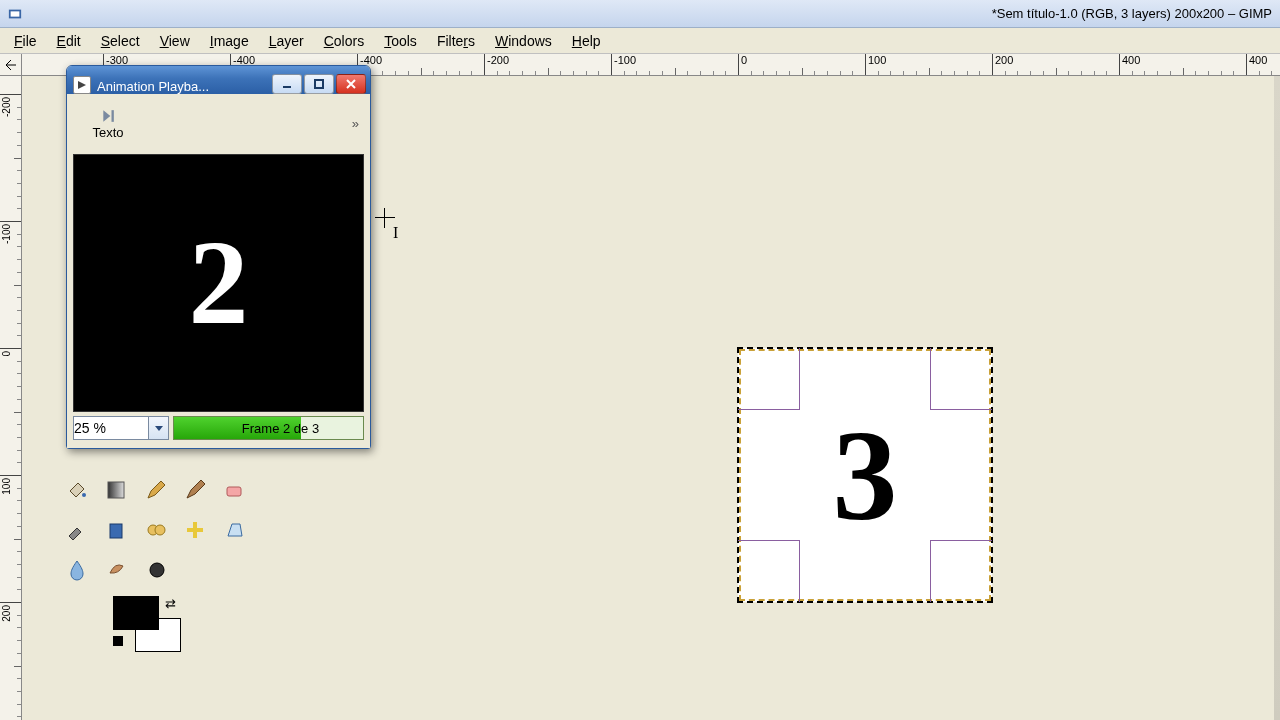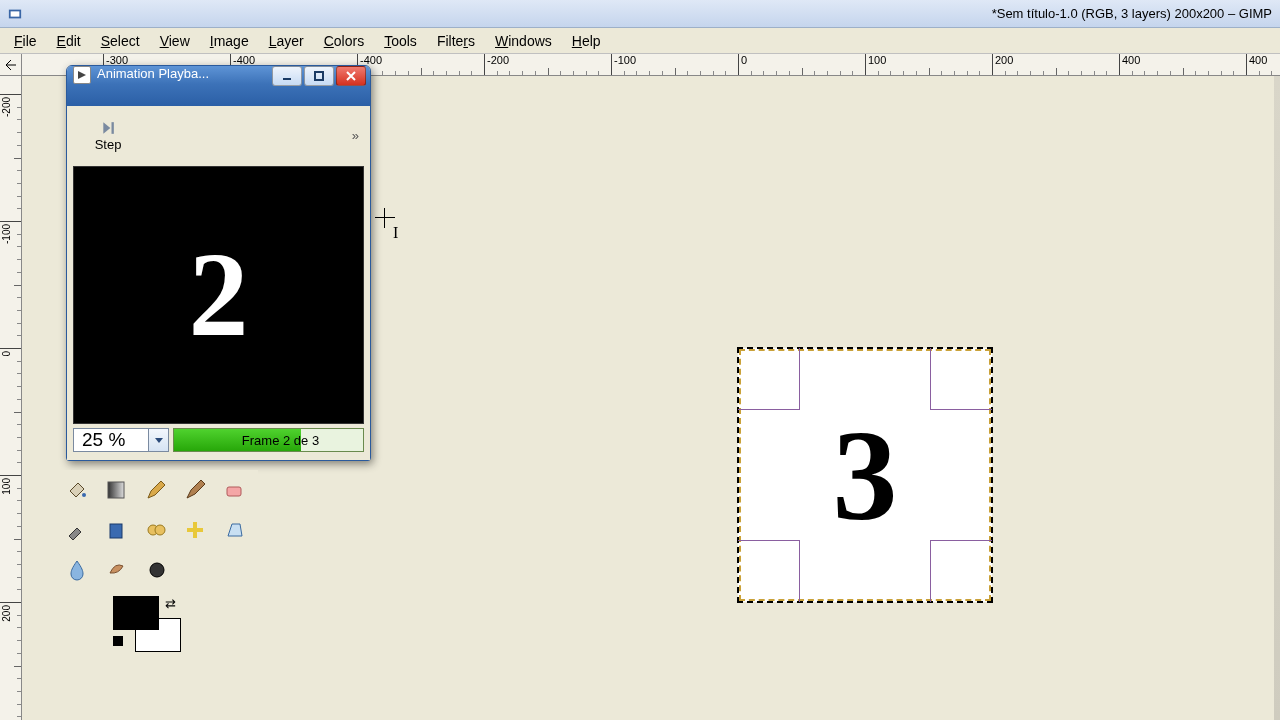--- a/index.html
+++ b/index.html
@@ -45,21 +45,21 @@
 .big3 { position:absolute; inset:0; display:flex; align-items:center; justify-content:center; font-family: "Segoe Script", "Comic Sans MS", cursive; font-size: 130px; font-weight:bold; color:#000; }
 
 
 .crosshair { position:absolute; left:353px; top:132px; pointer-events:none; }
 .crosshair .h { position:absolute; width:20px; height:1px; background:#000; top:9px; left:0; }
 .crosshair .v { position:absolute; height:20px; width:1px; background:#000; top:0; left:9px; }
 .crosshair .ibeam { position:absolute; left:18px; top:16px; font-size:16px; font-family: serif; }
 
 
 .dlg { position:absolute; left:66px; top:65px; width:305px; background:#ece9d8; border:1px solid #2a5a9c; border-radius:6px 6px 3px 3px; box-shadow: 2px 3px 8px rgba(0,0,0,.45); }
-.dlg .dtitle { height:40px; background: linear-gradient(#5e94d6,#3c72b8 45%,#2b5fa6); border-radius:5px 5px 0 0; display:flex; align-items:flex-start; padding:0 4px; }
+.dlg .dtitle { height:28px; background: linear-gradient(#5e94d6,#3c72b8 45%,#2b5fa6); border-radius:5px 5px 0 0; display:flex; align-items:flex-end; padding:0 4px; }
 .dlg .dtitle .ico { width:18px; height:18px; margin: 0 6px 0 2px; background:#fff; border:1px solid #888; border-radius:2px; display:flex; align-items:center; justify-content:center; }
 .dlg .dtitle .ico svg { width:12px; height:12px; }
 .dlg .dtitle .txt { color:#fff; font-size:13px; flex:1; white-space:nowrap; overflow:hidden; text-overflow:ellipsis; }
 .dlg .dtitle .wbtn { width:30px; height:20px; margin-left:2px; border-radius:3px; display:flex; align-items:center; justify-content:center; border:1px solid rgba(0,0,0,.35); }
 .dlg .dtitle .min { background:linear-gradient(#eef4fc,#c7dbf4); }
 .dlg .dtitle .max { background:linear-gradient(#eef4fc,#c7dbf4); }
 .dlg .dtitle .close { background:linear-gradient(#f07a6f,#d5311f); color:#fff; font-weight:bold; }
 .dlg .dtitle .wbtn svg { width:12px; height:12px; }
 
 .dlg .body { padding:4px 6px 8px 6px; background:#ece9d8; }
@@ -68,21 +68,21 @@
 .dlg .tbtn.play { width:88px; }
 .dlg .tbtn.step { width:70px; background:transparent; border-color:transparent; }
 .dlg .tbtn .ticon { height:18px; display:flex; align-items:center; justify-content:center; }
 .dlg .overflow { align-self:center; margin-left:auto; margin-right:4px; color:#555; font-size:13px; letter-spacing:1px; }
 
 .dlg .preview { margin-top:6px; width:100%; height:258px; background:#000; border:1px solid #333; display:flex; align-items:center; justify-content:center; }
 .dlg .preview .n2 { font-family:"Segoe Script","Comic Sans MS",cursive; font-size:120px; color:#fff; font-weight:bold; }
 
 .dlg .status { display:flex; align-items:stretch; margin-top:4px; height:24px; }
 .dlg .status .zoom { width:96px; border:1px solid #7a8aa0; background:#fff; display:flex; align-items:center; }
-.dlg .status .zoom .val { flex:1; padding:0 8px; font-size:19px; }
+.dlg .status .zoom .val { flex:1; padding:0 0; font-size:14px; }
 .dlg .status .zoom .arrow { width:20px; height:100%; border-left:1px solid #7a8aa0; background:linear-gradient(#f3f7fd,#d6e3f3); display:flex; align-items:center; justify-content:center; }
 .dlg .status .progress { flex:1; margin-left:4px; position:relative; border:1px solid #6a8a4e; background:#e9f3df; overflow:hidden; }
 .dlg .status .progress .fill { position:absolute; inset:0 33% 0 0; background:linear-gradient(#4fd22e,#27a709); }
 .dlg .status .progress .lbl { position:absolute; inset:0; display:flex; align-items:center; justify-content:center; font-size:13px; color:#000;padding-left:24px; }
 
 
 .toolbox { position:absolute; left:53px; top:470px; width:205px; background:#ece9d8; }
 .toolbox .row { display:flex; gap:4px; padding:2px 6px; }
 .toolbox .tool { width:36px; height:36px; border:1px solid transparent; display:flex; align-items:center; justify-content:center; border-radius:3px; }
 .toolbox .swatches { position:relative; height:60px; margin:6px 0 0 60px; width:80px; }
@@ -354,21 +354,21 @@
   </div>
   <div class="body">
     <div class="tbar">
       <div class="tbtn step">
         <div class="ticon">
             <svg width="14" height="14" viewBox="0 0 12 12">
               <polygon points="2,1 8,6 2,11" fill="#7a8aa0"></polygon>
               <rect x="9" y="1" width="2" height="10" fill="#7a8aa0"></rect>
             </svg>
           </div>
-        <span>Step</span>
+        <span>Texto</span>
       </div>
       <div class="overflow">»</div>
     </div>
     <div class="preview">
       <div class="n2">2</div>
     </div>
     <div class="status">
       <div class="zoom">
         <div class="val">25 %</div>
         <div class="arrow">

